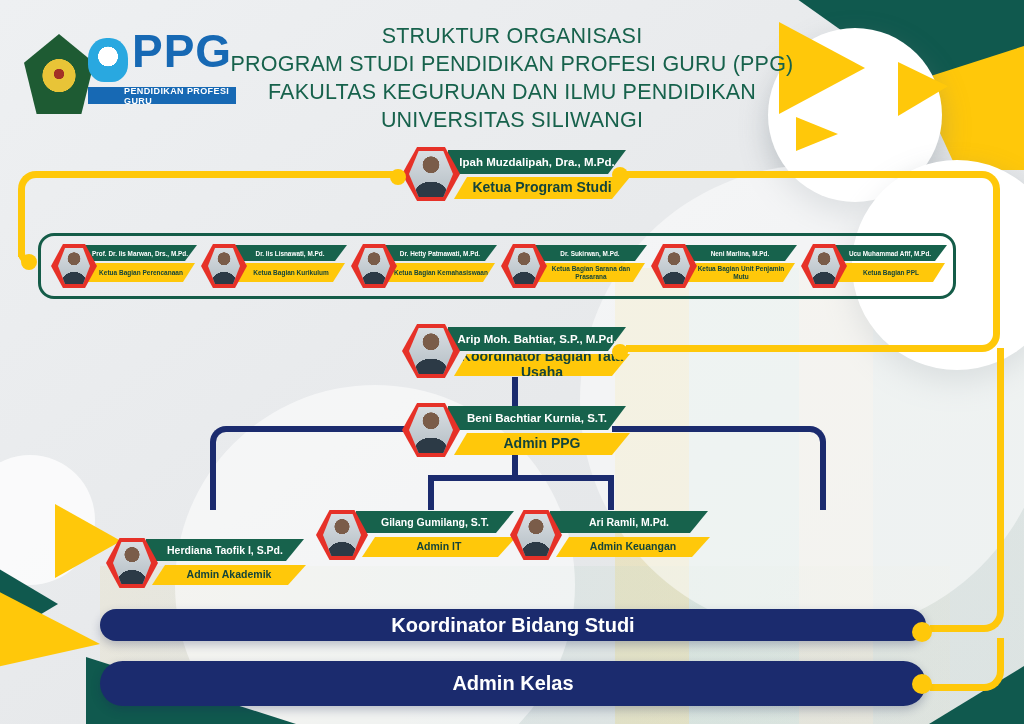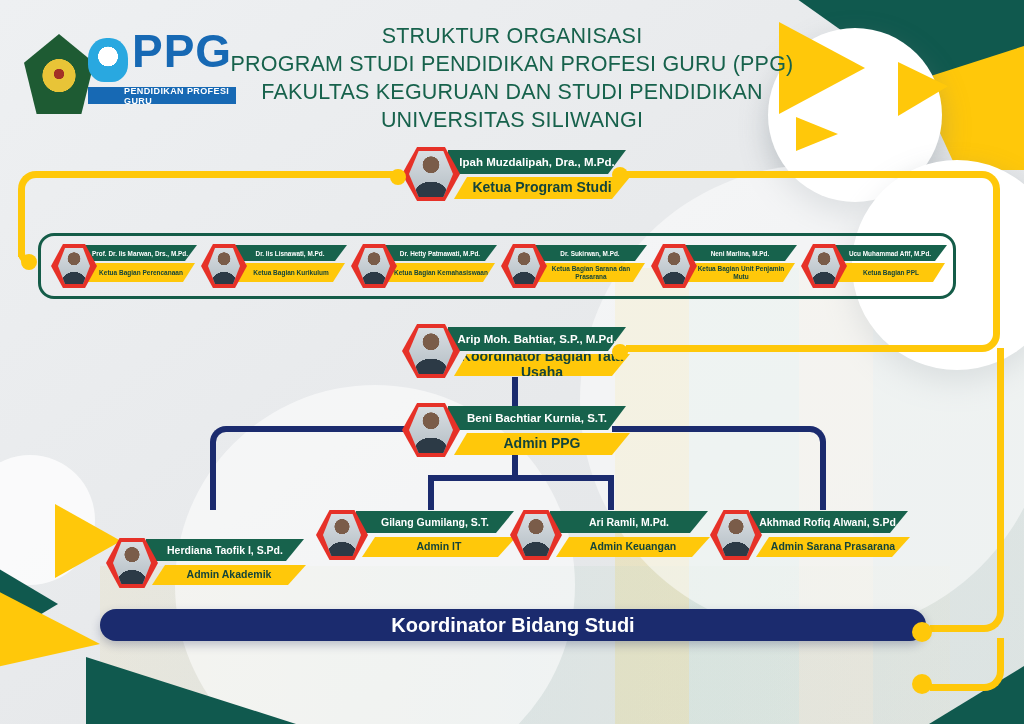--- a/index.html
+++ b/index.html
@@ -102,21 +102,21 @@
   <div id="logos" style="width:260px;height:110px;">
     <div id="univ-logo"></div>
     <div id="kemdik-logo"></div>
     <div id="ppg-text">PPG</div>
     <div id="ppg-tagline">PENDIDIKAN PROFESI GURU</div>
   </div>
 
   <div id="title">
     <div>STRUKTUR ORGANISASI</div>
     <div>PROGRAM STUDI PENDIDIKAN PROFESI GURU (PPG)</div>
-    <div>FAKULTAS KEGURUAN DAN STUDI PENDIDIKAN</div>
+    <div>FAKULTAS KEGURUAN DAN ILMU PENDIDIKAN</div>
     <div>UNIVERSITAS SILIWANGI</div>
   </div>
 
   <div class="yl" style="left:18px;top:171px;width:386px;height:86px;border-top-width:7px;border-left-width:7px;border-radius:18px 0 0 0;"></div>
   <div class="yl" style="left:18px;top:248px;width:18px;height:17px;border-left-width:7px;border-bottom-width:7px;border-radius:0 0 0 12px;"></div>
   <div class="yl" style="left:626px;top:171px;width:374px;height:181px;border-top-width:7px;border-right-width:7px;border-bottom-width:7px;border-radius:0 18px 18px 0;"></div>
   <div class="yl" style="left:930px;top:348px;width:74px;height:284px;border-right-width:7px;border-bottom-width:7px;border-radius:0 0 20px 0;"></div>
   <div class="yl" style="left:930px;top:638px;width:74px;height:53px;border-right-width:7px;border-bottom-width:7px;border-radius:0 0 20px 0;"></div>
 
   <div class="stub" style="left:512px;top:377px;width:6px;height:29px;"></div>
@@ -208,30 +208,26 @@
         <div class="ph"></div>
       </div>
   </div>
   <div class="unit md" style="left:510px;top:508px;width:200px;height:54px;">
     <div class="bn">Ari Ramli, M.Pd.</div>
     <div class="br">Admin Keuangan</div>
     <div class="hex">
         <div class="ph"></div>
       </div>
   </div>
-  <div class="unit md" style="left:710px;top:508px;width:200px;height:54px;">
-    <div class="bn">Akhmad Rofiq Alwani, S.Pd.</div>
-    <div class="br">Admin Sarana Prasarana</div>
-    <div class="hex">
-        <div class="ph"></div>
-      </div>
-  </div>
 
   <div class="bar" style="top:609px;height:32px;">
     <span>Koordinator Bidang Studi</span>
+  </div>
+  <div class="bar" style="top:661px;height:45px;">
+    <span>Admin Kelas</span>
   </div>
 
   <div class="dot" style="left:390px;top:169px;width:16px;height:16px;"></div>
   <div class="dot" style="left:21px;top:254px;width:16px;height:16px;"></div>
   <div class="dot" style="left:612px;top:167px;width:16px;height:16px;"></div>
   <div class="dot" style="left:612px;top:344px;width:16px;height:16px;"></div>
   <div class="dot" style="left:912px;top:622px;width:20px;height:20px;"></div>
   <div class="dot" style="left:912px;top:674px;width:20px;height:20px;"></div>
 
 </div>

